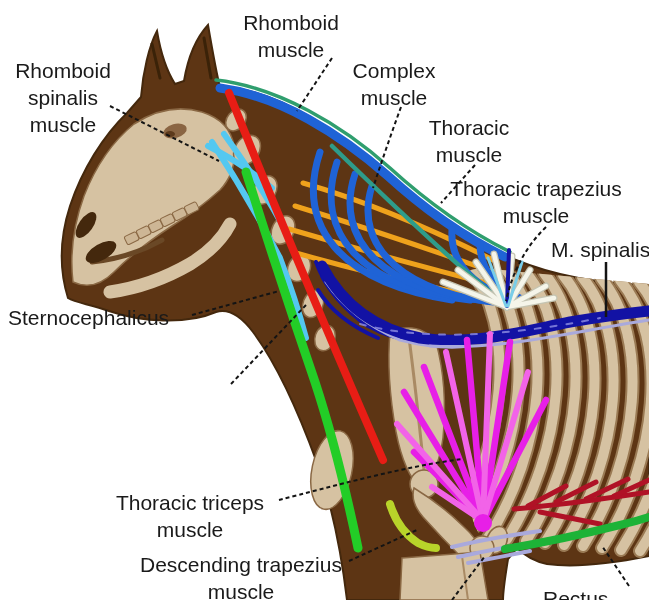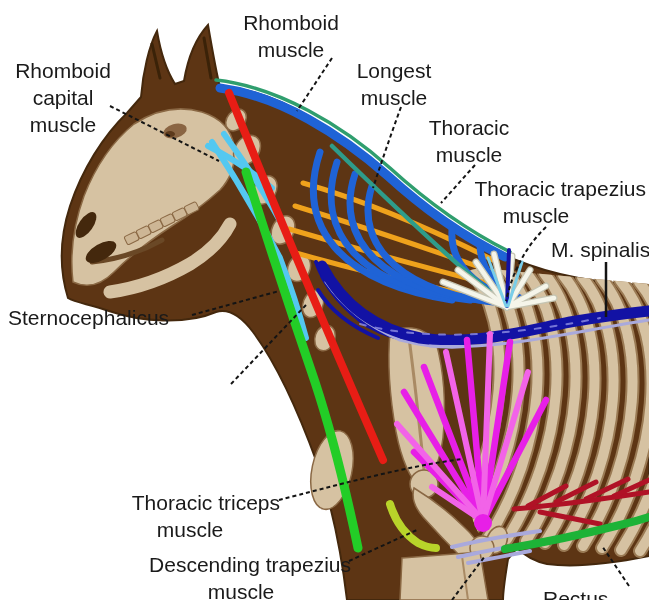--- a/index.html
+++ b/index.html
@@ -9,21 +9,21 @@
     font-family:"Liberation Sans","DejaVu Sans",sans-serif;
   }
   #stage{position:absolute;left:0;top:0;width:649px;height:572px;}
   svg{position:absolute;left:0;top:0;display:block;}
   .lbl{
     position:absolute;
     font-size:21px;line-height:27px;color:var(--c-label_text,#1a1a1a);
     letter-spacing:0px;
   }
   .center{text-align:center;}
-  .nowrap{white-space:nowrap;text-align:right;}
+  .nowrap{white-space:nowrap;}
   
   .mus{fill:none;stroke-linecap:round;stroke-linejoin:round;}
   .fl-body{fill:var(--c-body_brown);stroke:var(--c-body_dark);stroke-width:2;}
   .fl-bone{fill:var(--c-bone);stroke:var(--c-bone_dark);stroke-width:1.5;}
   .fl-bone2{fill:var(--c-bone2);stroke:var(--c-bone_dark);stroke-width:1;}
   .fl-dark{fill:var(--c-body_dark);stroke:none;}
   .st-bone{stroke:var(--c-bone);}
   .st-boneshade{stroke:var(--c-bone_shade);}
   .st-bonedge{stroke:var(--c-bone_edge);}
   .st-red{stroke:var(--c-red);}
@@ -276,26 +276,26 @@
   </g>
 </svg>
 
 <div class="lbl center" style="left:211px;top:9px;width:160px">
   <div>Rhomboid</div>
   <div>muscle</div>
 </div>
 
 <div class="lbl center" style="left:3px;top:57px;width:120px">
   <div>Rhomboid</div>
-  <div>capital</div>
+  <div>spinalis</div>
   <div>muscle</div>
 </div>
 
 <div class="lbl center" style="left:334px;top:57px;width:120px">
-  <div>Longest</div>
+  <div>Complex</div>
   <div>muscle</div>
 </div>
 
 <div class="lbl center" style="left:409px;top:114px;width:120px">
   <div>Thoracic</div>
   <div>muscle</div>
 </div>
 
 <div class="lbl center" style="left:426px;top:175px;width:220px">
   <div class="nowrap">Thoracic trapezius</div>

